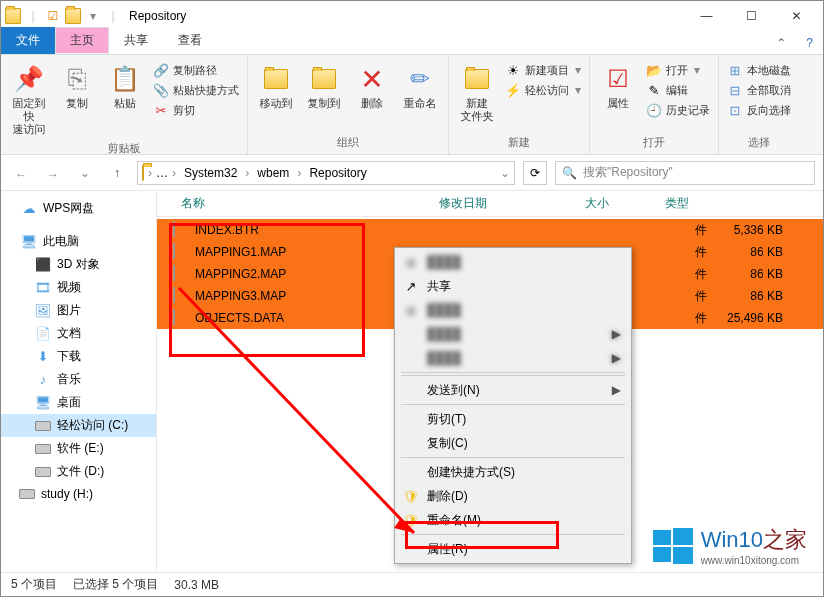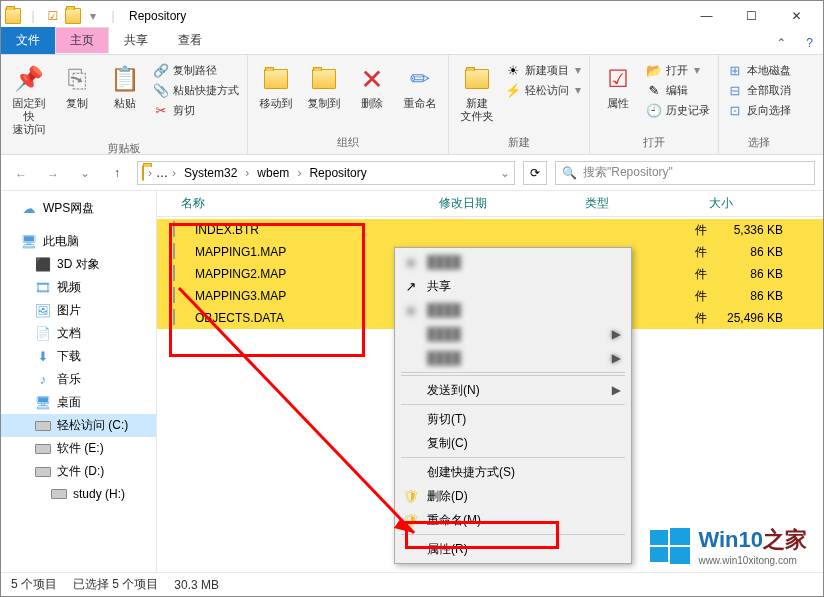--- a/index.html
+++ b/index.html
@@ -37,40 +37,40 @@
 .searchbox{width:260px;height:24px;border:1px solid #ccc;display:flex;align-items:center;padding:0 6px;color:#888;gap:6px}
 .content{display:flex;height:calc(100% - 30px - 24px - 100px - 36px - 24px)}
 .sidebar{width:156px;border-right:1px solid #e8e8e8;padding:6px 0;overflow:hidden}
 .sbitem{display:flex;align-items:center;gap:6px;padding:3px 8px 3px 20px;cursor:pointer}
 .sbitem.sel{background:#cce8ff}
 .sbitem .icon{width:16px;height:16px;display:flex;align-items:center;justify-content:center;font-size:13px}
 .main{flex:1;position:relative;overflow:hidden}
 .colheads{height:26px;display:flex;align-items:center;border-bottom:1px solid #e8e8e8;padding-left:16px}
 .colheads .col{padding:4px 8px;color:#0f766e}
 .filelist{padding:2px 0}
-.filerow{height:22px;display:flex;align-items:center;padding-left:16px;background:#fde047;cursor:pointer}
+.filerow{height:22px;display:flex;align-items:center;padding-left:16px;background:#f97316;cursor:pointer}
 .filerow .fi{width:16px;height:16px;margin-right:6px}
 .filerow .fname{flex:0 0 250px}
 .filerow .fdate{flex:0 0 146px}
 .filerow .ftype{flex:0 0 124px}
 .filerow .fsize{flex:1;text-align:right;padding-right:40px}
 .statusbar{position:absolute;bottom:0;left:0;right:0;height:24px;display:flex;align-items:center;padding:0 10px;gap:16px;border-top:1px solid #e8e8e8;background:#fff;color:#333}
 .ctxmenu{position:absolute;left:393px;top:246px;width:238px;background:#f0f0f0;border:1px solid #aaa;box-shadow:2px 2px 6px rgba(0,0,0,0.3);padding:2px}
 .ctxmenu .mi{height:24px;display:flex;align-items:center;padding:0 8px 0 30px;cursor:pointer;position:relative}
 .ctxmenu .mi .micon{position:absolute;left:6px;width:16px;height:16px;display:flex;align-items:center;justify-content:center;font-size:13px}
 .ctxmenu .mi .arrow{margin-left:auto;color:#555}
 .ctxmenu .mi.blur{color:transparent;text-shadow:0 0 5px rgba(0,0,0,0.5)}
 .ctxmenu .sep{height:1px;background:#ccc;margin:2px 4px}
 .redbox1{position:absolute;left:168px;top:222px;width:196px;height:134px;border:3px solid red;pointer-events:none}
 .redbox2{position:absolute;left:404px;top:520px;width:154px;height:28px;border:3px solid red;pointer-events:none}
 .diag{position:absolute;left:168px;top:222px;width:420px;height:340px;pointer-events:none}
 .watermark{position:absolute;right:16px;bottom:30px;display:flex;align-items:center;gap:8px}
 .watermark .wlogo{width:40px;height:40px}
 .watermark .wtxt{color:#1a6fb8}
-.watermark .wtxt .big{font-size:22px;font-weight:bold}
+.watermark .wtxt .big{font-size:22px;font-weight:normal}
 .watermark .wtxt .small{font-size:10px}
 .folder-icon{width:16px;height:14px;background:linear-gradient(#ffe9a6,#f7ca4d);border:1px solid #d4a016;border-radius:1px;position:relative}
 .folder-icon:before{content:"";position:absolute;top:-3px;left:0;width:7px;height:3px;background:#f7ca4d;border:1px solid #d4a016;border-bottom:none;border-radius:1px 1px 0 0}
 .file-icon{width:13px;height:16px;background:#fff;border:1px solid #999;position:relative}
 .disk-icon{width:16px;height:10px;background:#ccc;border:1px solid #888;border-radius:1px}
 </style>
 </head>
 <body>
 
 <div class="titlebar">
@@ -308,34 +308,34 @@
           <span class="disk-icon"></span>
         </span>
         <span>软件 (E:)</span>
       </div>
     <div class="sbitem" style="padding-left:34px">
         <span class="icon">
           <span class="disk-icon"></span>
         </span>
         <span>文件 (D:)</span>
       </div>
-    <div class="sbitem" style="padding-left:50px">
+    <div class="sbitem" style="padding-left:18px">
         <span class="icon">
           <span class="disk-icon"></span>
         </span>
         <span>study (H:)</span>
       </div>
   </div>
 
   <div class="main">
     <div class="colheads">
       <div class="col" style="width:258px">名称</div>
       <div class="col" style="width:146px">修改日期</div>
+      <div class="col" style="width:80px">大小</div>
       <div class="col" style="width:124px">类型</div>
-      <div class="col" style="width:80px">大小</div>
     </div>
     <div class="filelist">
       <div class="filerow">
           <span class="fi"><span class="file-icon"></span></span>
           <span class="fname">INDEX.BTR</span>
           <span class="fdate"></span>
           <span class="ftype" style="text-align:right;padding-right:8px">件</span>
           <span class="fsize">5,336 KB</span>
         </div>
       <div class="filerow">

